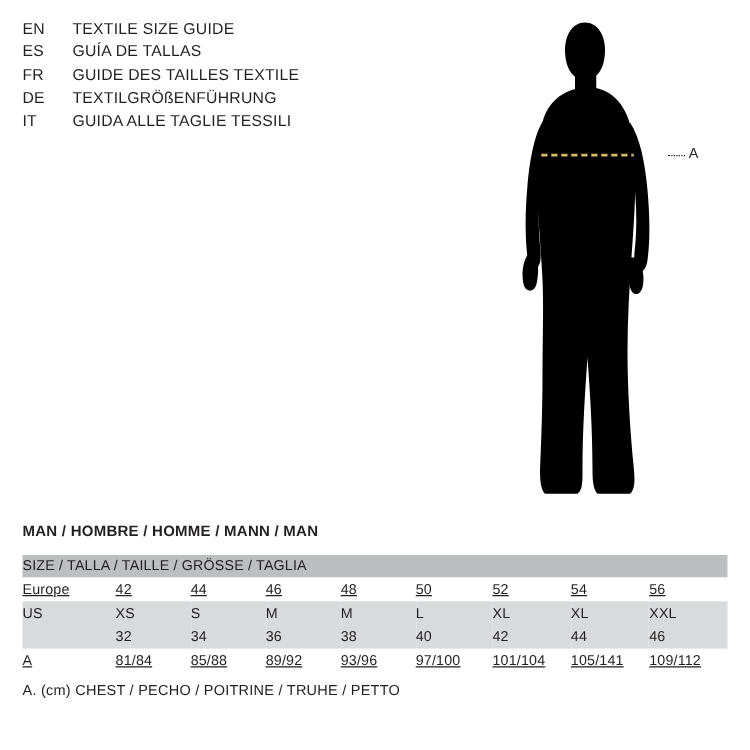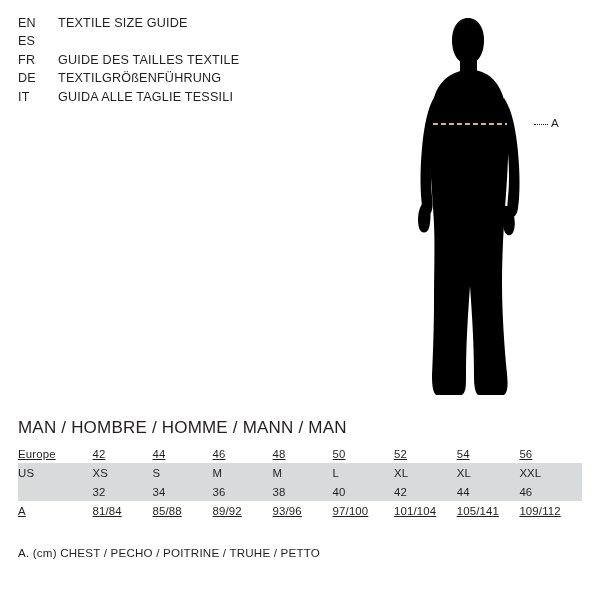--- a/index.html
+++ b/index.html
@@ -81,23 +81,23 @@
     top: 110px;
     width: 14px;
     border-top: 1.4px dotted #231f20;
   }
 
   
   .man-title {
     position: absolute;
     left: 18px;
     top: 418px;
-    font-size: 17px;
-    letter-spacing: .2px;
-    font-weight: normal;
+    font-size: 12px;
+    letter-spacing: .2px;
+    font-weight: bold;
   }
 
   table.size-table {
     position: absolute;
     left: 18px;
     top: 444px;
     width: 564px;
     border-collapse: collapse;
     font-size: 11.4px;
     letter-spacing: .15px;
@@ -147,20 +147,21 @@
 
 <div class="page">
 
   <div class="lang-block">
     <div class="lang-row">
       <span class="lang-code">EN</span>
       <span class="lang-text">TEXTILE SIZE GUIDE</span>
     </div>
     <div class="lang-row">
       <span class="lang-code">ES</span>
+      <span class="lang-text">GUÍA DE TALLAS</span>
     </div>
     <div class="lang-row">
       <span class="lang-code">FR</span>
       <span class="lang-text">GUIDE DES TAILLES TEXTILE</span>
     </div>
     <div class="lang-row">
       <span class="lang-code">DE</span>
       <span class="lang-text">TEXTILGRÖßENFÜHRUNG</span>
     </div>
     <div class="lang-row">
@@ -198,20 +199,23 @@
       <line x1="33" y1="110" x2="107" y2="110" stroke="#d7b96a" stroke-width="2.2" stroke-dasharray="5,3"></line>
     </svg>
     <div class="dash-lead"></div>
     <div class="measure-label">A</div>
   </div>
 
   <div class="man-title">MAN / HOMBRE / HOMME / MANN / MAN</div>
 
   <table class="size-table">
     <tbody>
+      <tr class="header-row">
+        <td colspan="9" class="hdr-text">SIZE / TALLA / TAILLE / GRÖSSE / TAGLIA</td>
+      </tr>
       <tr class="plain">
         <td class="label-col">Europe</td>
         <td class="val">42</td>
         <td class="val">44</td>
         <td class="val">46</td>
         <td class="val">48</td>
         <td class="val">50</td>
         <td class="val">52</td>
         <td class="val">54</td>
         <td class="val">56</td>

